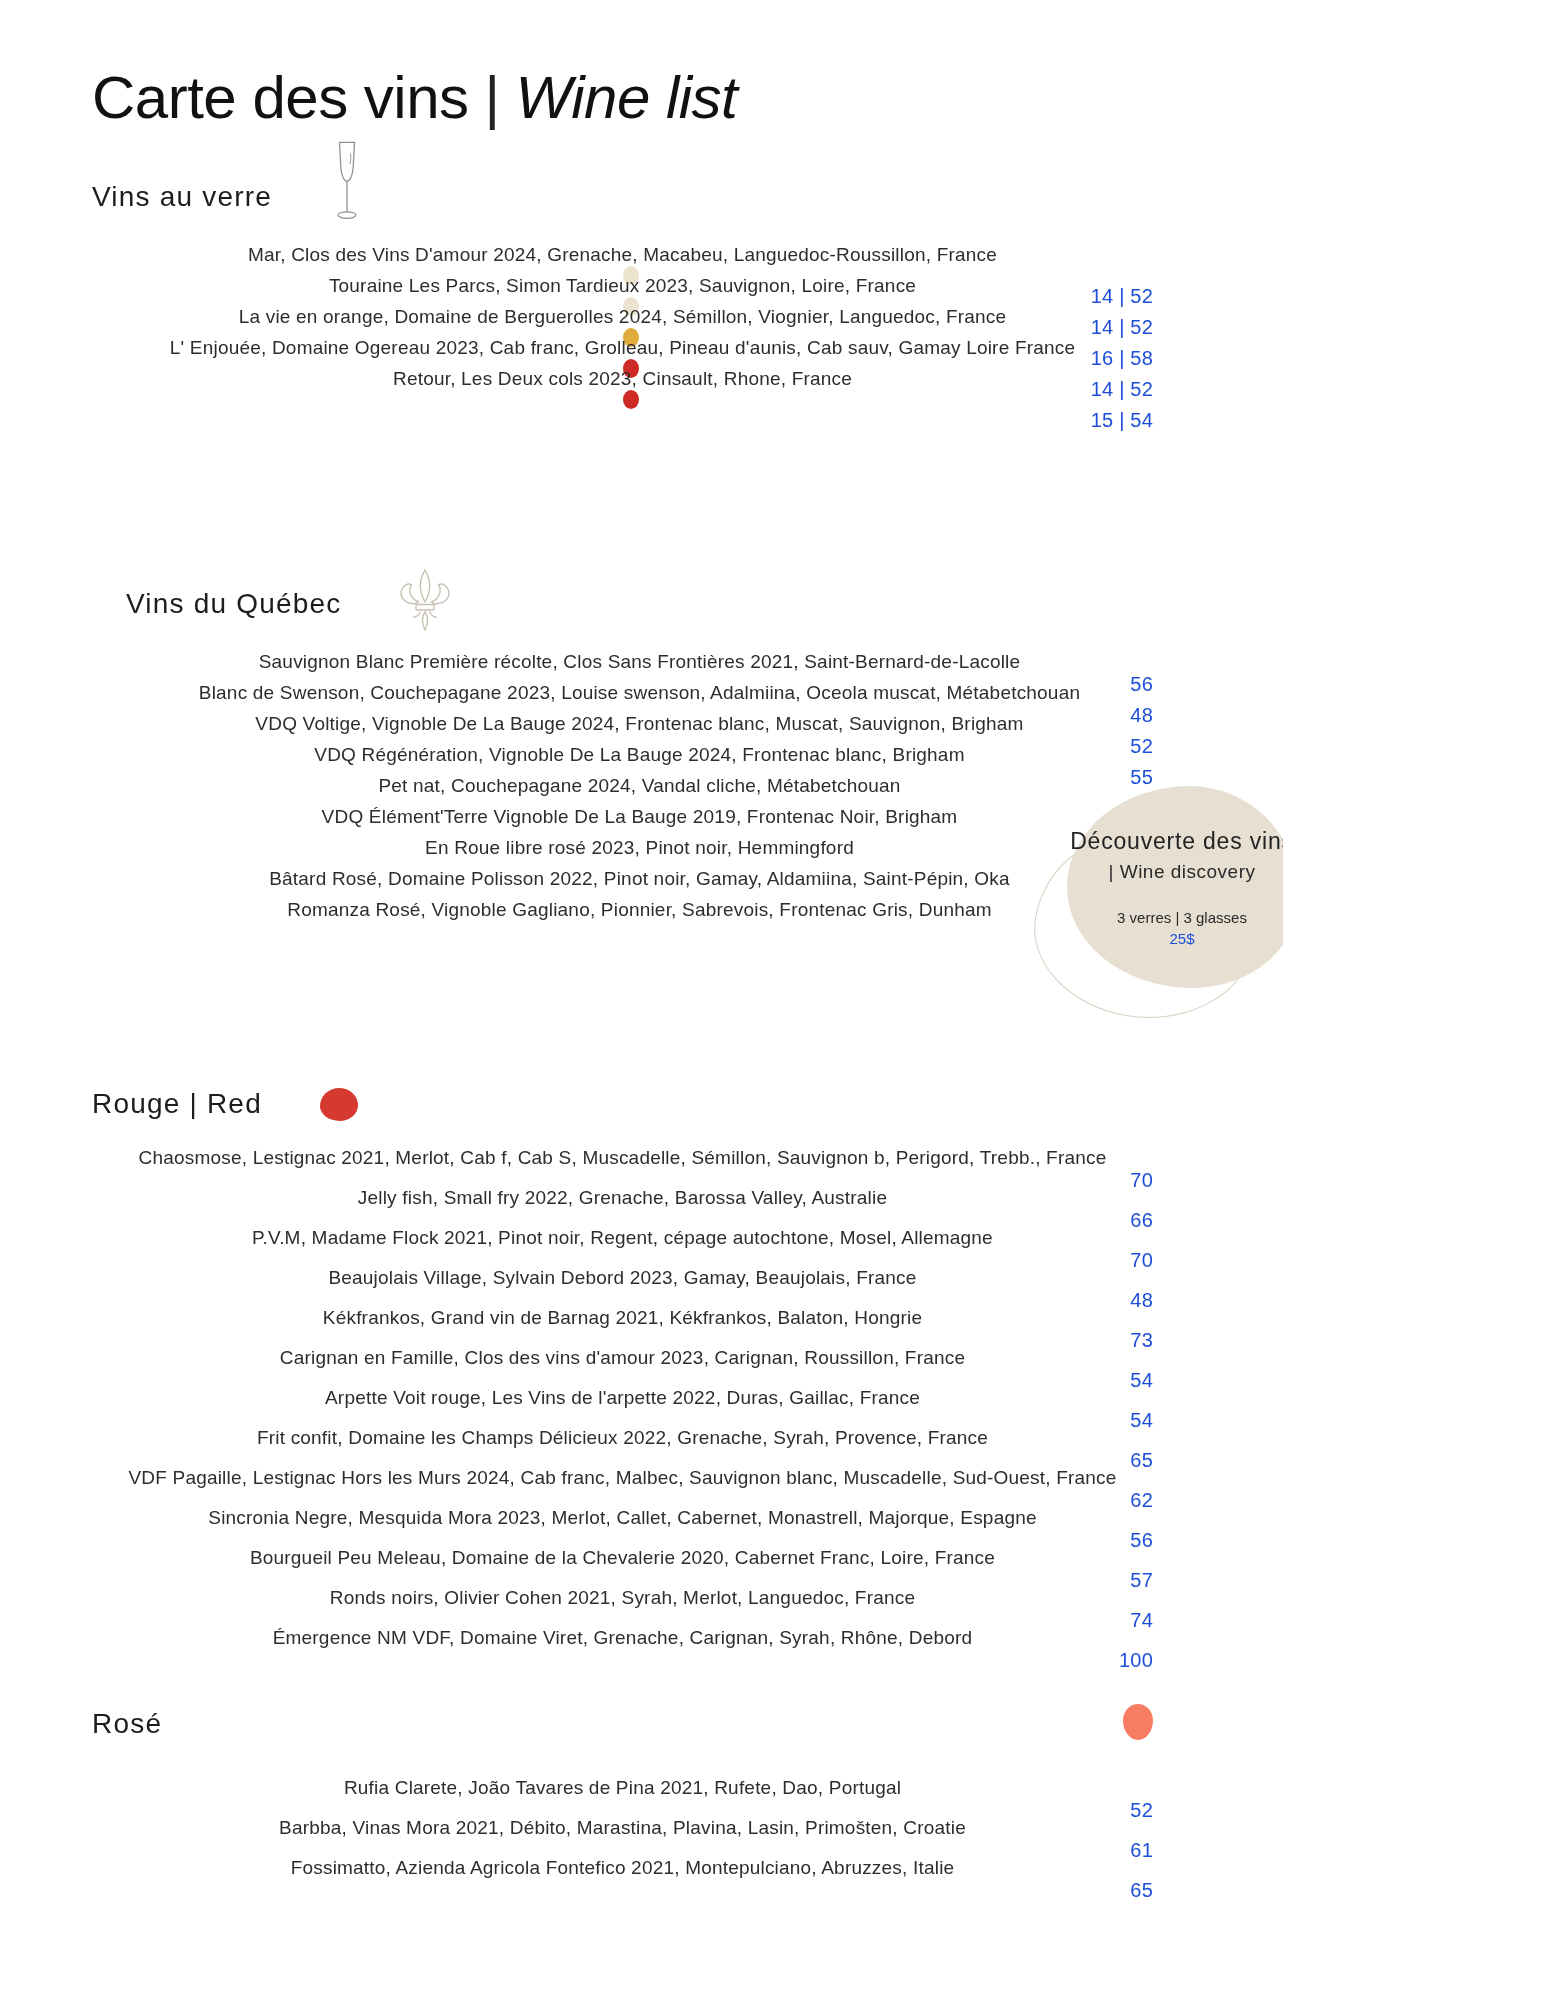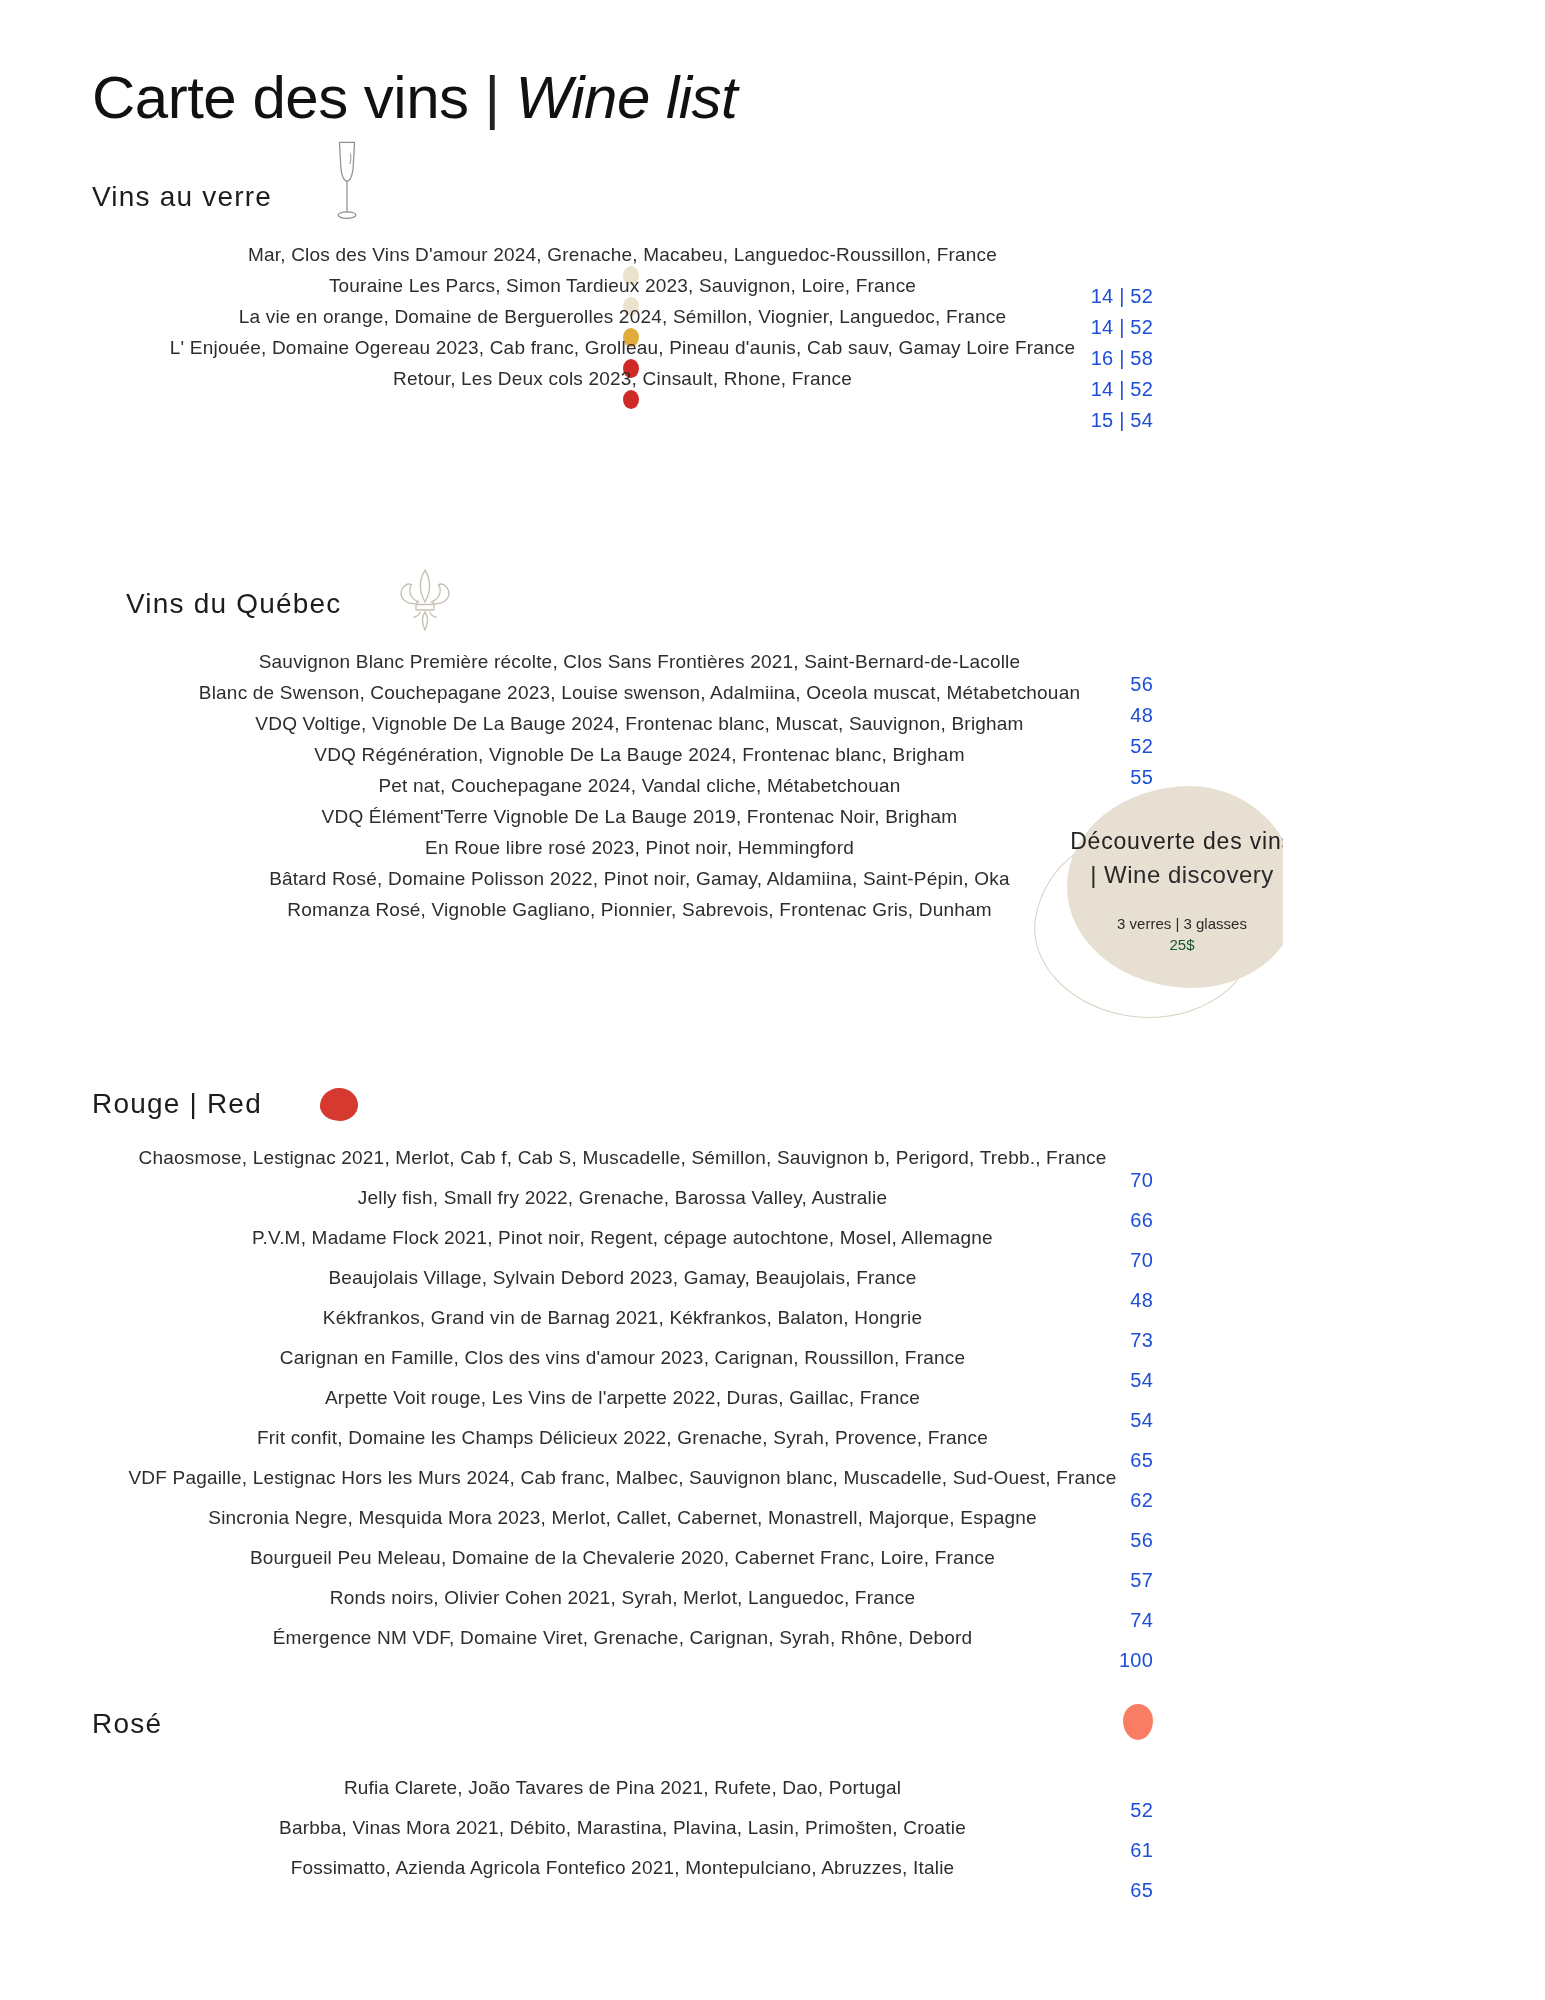--- a/index.html
+++ b/index.html
@@ -79,23 +79,23 @@
   }
   .blob-fill{
     position:absolute;left:32px;top:8px;width:232px;height:202px;
     border-radius:53% 47% 46% 54% / 50% 55% 45% 50%;
   }
   .discovery-content{
     position:absolute;left:22px;top:50px;width:250px;
     text-align:center;
   }
   .discovery-title{font-size:23px;font-weight:300;letter-spacing:0.8px;color:#222;}
-  .discovery-subtitle{font-size:24px;font-weight:300;letter-spacing:0.5px;color:#2a2a2a;margin-top:6px;}
+  .discovery-subtitle{font-size:19px;font-weight:300;letter-spacing:0.5px;color:#2a2a2a;margin-top:6px;}
   .discovery-detail{font-size:15px;font-weight:300;color:#2a2a2a;margin-top:26px;}
-  .discovery-price{font-size:15px;font-weight:300;color:#14532d;margin-top:4px;}
+  .discovery-price{font-size:15px;font-weight:300;color:#1d4ed8;margin-top:4px;}
   svg{display:block;}
 </style>
 </head>
 <body>
 
 <div class="page">
 
   <h1><span>Carte des vins</span><span class="sep">|</span><span class="en">Wine list</span></h1>
 
   <section class="sec-verre">

